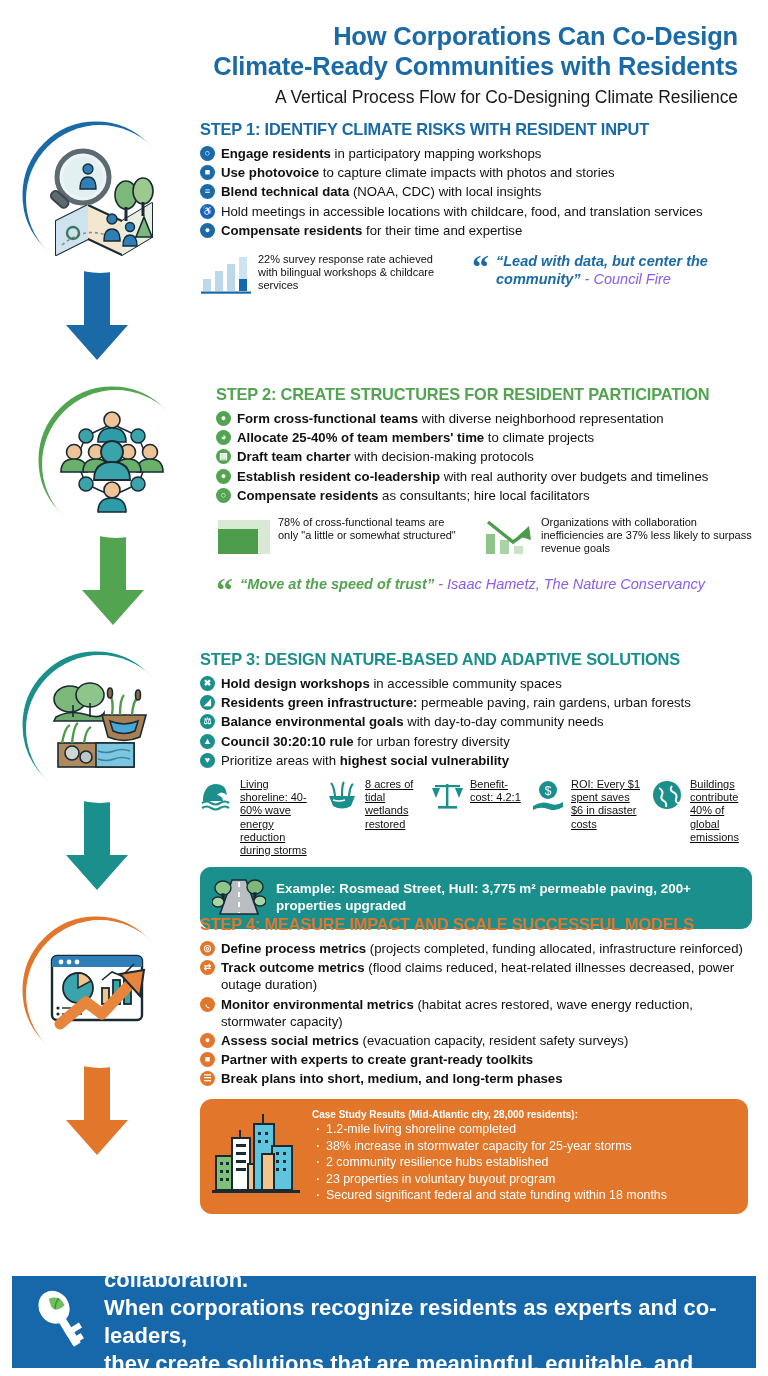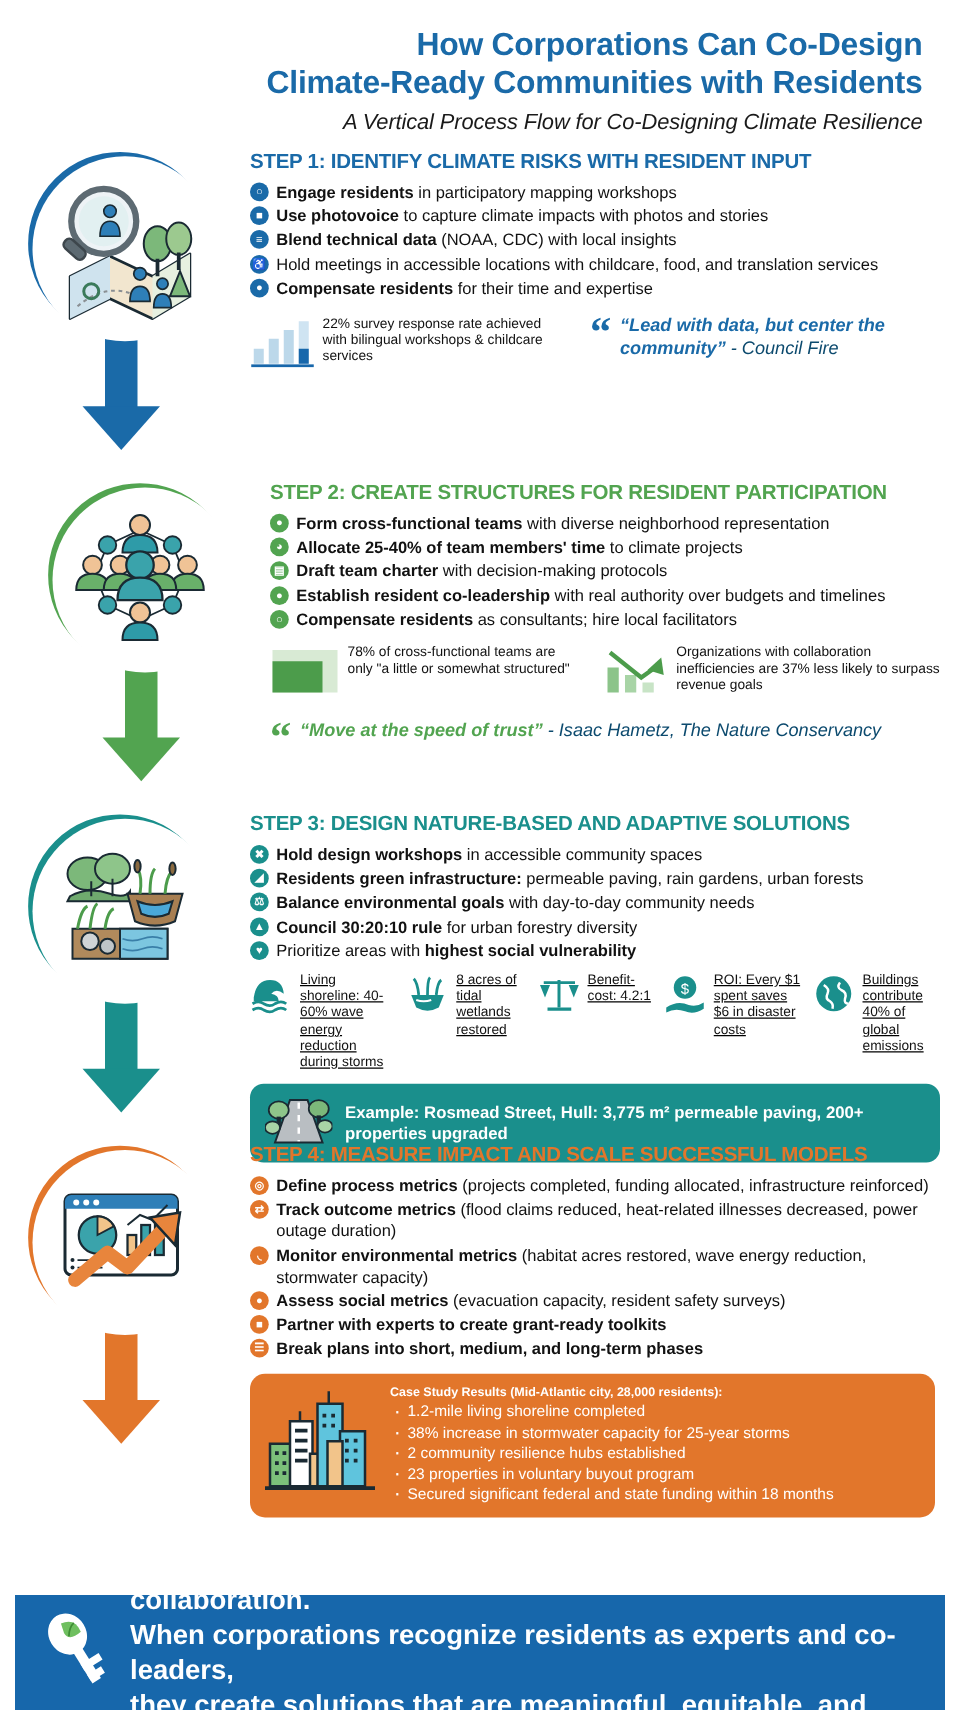--- a/index.html
+++ b/index.html
@@ -12,21 +12,20 @@
 
   
   .header{padding:22px 30px 6px;text-align:right;}
   .title{
     color:#1a6aa8;font-size:25.5px;font-weight:bold;line-height:1.16;
     letter-spacing:-0.2px;
   }
   .subtitle{
     color:#1a1a1a;font-size:17.5px;font-weight:normal;margin-top:6px;
     letter-spacing:-0.1px;
-    font-style:italic;
   }
 
   
   .step{position:relative;display:flex;align-items:flex-start;}
   .rail{width:200px;flex:0 0 200px;position:relative;}
   .body{flex:1;padding-right:16px;}
 
   .circle{
     position:absolute;left:22px;width:148px;height:148px;border-radius:50%;
     background:#fff;box-sizing:border-box;
@@ -52,21 +51,21 @@
 
   
   .stats{display:flex;gap:14px;margin-top:9px;}
   .stat{display:flex;gap:6px;align-items:flex-start;}
   .stat .sicon{flex:0 0 auto;}
   .stat .stxt{font-size:11px;line-height:1.20;color:#111;}
 
   .quote{display:flex;gap:7px;align-items:flex-start;}
   .qmark{font-size:34px;line-height:0.8;font-weight:bold;font-family:"Liberation Serif",serif;}
   .qtext{font-style:italic;font-weight:bold;font-size:14.5px;line-height:1.22;}
-  .qattr{font-style:italic;font-weight:normal;color:#0c4a6e;}
+  .qattr{font-style:italic;font-weight:normal;color:#8b5cf6;}
 
   .callout{
     border-radius:11px;padding:9px 12px;color:#fff;display:flex;gap:10px;
     align-items:center;
   }
   .callout .ctxt{font-size:13.4px;font-weight:bold;line-height:1.25;}
 
   .casebox{
     border-radius:12px;background:#e2762b;color:#fff;display:flex;gap:10px;
     padding:10px 14px 10px 10px;align-items:center;

